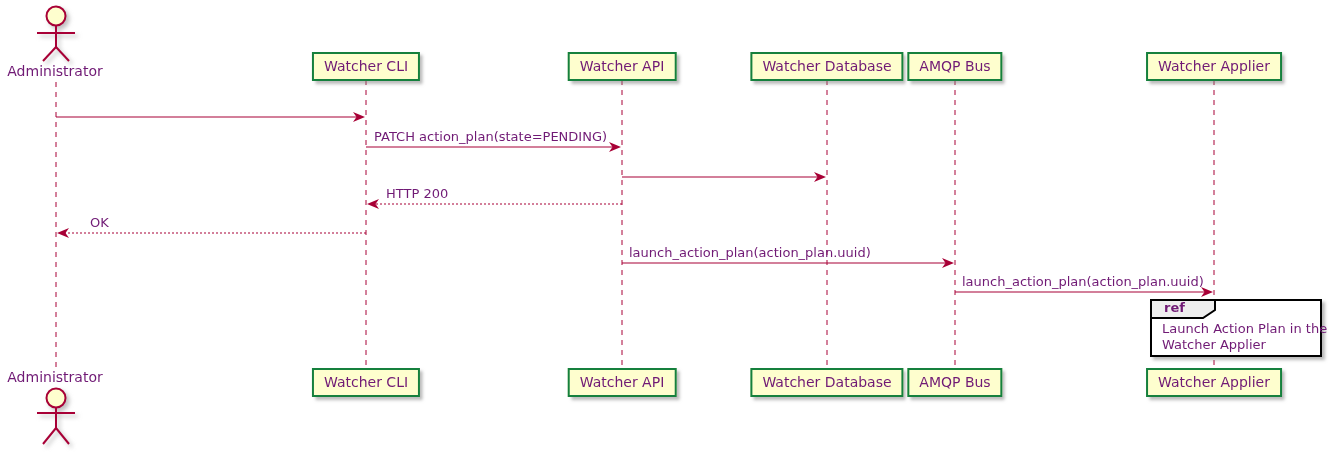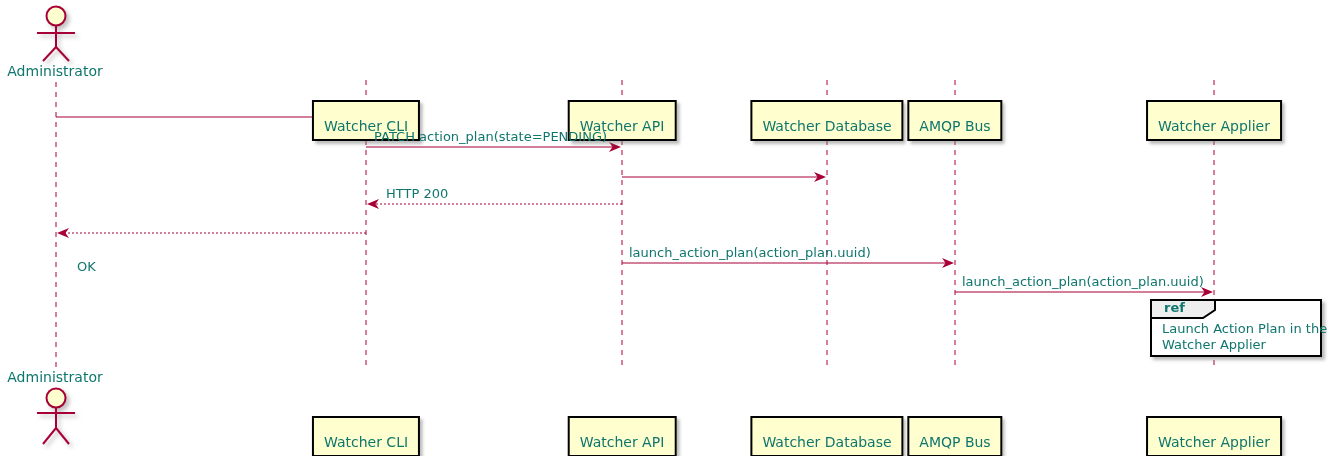--- a/index.html
+++ b/index.html
@@ -1,33 +1,33 @@
 <!DOCTYPE html>
 <html><head>
 <meta charset="utf-8">
 <style>
   html, body { margin: 0; padding: 0; background: #ffffff; }
   .canvas {
     position: relative; width: 1330px; height: 456px; background: #ffffff;
-    font-family: "DejaVu Sans", "Liberation Sans", sans-serif; color: #0f766e;
+    font-family: "DejaVu Sans", "Liberation Sans", sans-serif; color: #701a75;
     overflow: hidden;
   }
   svg.layer { position: absolute; left: 0; top: 0; }
   .lifeline { stroke: #A80036; stroke-width: 1; stroke-dasharray: 5,5; }
   .aline   { stroke: #A80036; stroke-width: 1.2; }
   .aline.dashed { stroke-dasharray: 2,2; }
   .ahead   { fill: #A80036; stroke: none; }
   .stick   { stroke: #A80036; stroke-width: 2; fill: none; }
   .stick-head { fill: #FEFECE; stroke: #A80036; stroke-width: 2; }
   .actor-g { filter: drop-shadow(3px 3px 2px rgba(130,130,130,0.5)); }
   .pbox {
     position: absolute; transform: translateX(-50%);
-    background: #FEFECE; border: 2px solid #000000;
-    padding: 15px 10px 4px; font-size: 14px; line-height: 18px;
-    white-space: nowrap; box-shadow: 3px 3px 3px rgba(130,130,130,0.55); margin-top: 48px;
+    background: #FEFECE; border: 2px solid #15803d;
+    padding: 3px 10px 4px; font-size: 14px; line-height: 18px;
+    white-space: nowrap; box-shadow: 3px 3px 3px rgba(130,130,130,0.55);
   }
   .actor-label {
     position: absolute; transform: translateX(-50%);
     font-size: 14px; line-height: 15px; white-space: nowrap;
   }
   .msg-label {
     position: absolute; font-size: 13px; line-height: 15px; white-space: nowrap;
   }
   .ref-box {
     position: absolute; left: 1150px; top: 299px; width: 168px; height: 54px;
@@ -114,21 +114,21 @@
   <div class="pbox" style="left:1214px; top:52px;">Watcher Applier</div>
 
   <div class="pbox" style="left:366px;  top:368px;">Watcher CLI</div>
   <div class="pbox" style="left:622px;  top:368px;">Watcher API</div>
   <div class="pbox" style="left:827px;  top:368px;">Watcher Database</div>
   <div class="pbox" style="left:955px;  top:368px;">AMQP Bus</div>
   <div class="pbox" style="left:1214px; top:368px;">Watcher Applier</div>
 
   <div class="msg-label" style="left:374px; top:129px;">PATCH action_plan(state=PENDING)</div>
   <div class="msg-label" style="left:386px; top:186px;text-align:right;">HTTP 200</div>
-  <div class="msg-label" style="left:77px;  top:215px;margin-top:44px;">OK</div>
+  <div class="msg-label" style="left:90px;  top:215px;">OK</div>
   <div class="msg-label" style="left:629px; top:245px;">launch_action_plan(action_plan.uuid)</div>
   <div class="msg-label" style="left:962px; top:274px;">launch_action_plan(action_plan.uuid)</div>
 
   <div class="ref-box">
     <div class="ref-tab">
       <svg width="68" height="20" viewBox="0 0 68 20">
         <path d="M1,1 H65 V11 L53,19 H1 Z" fill="#EEEEEE" stroke="#000000" stroke-width="2"></path>
       </svg>
       <span class="ref-keyword">ref</span>
     </div>

